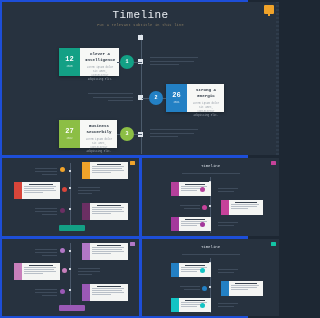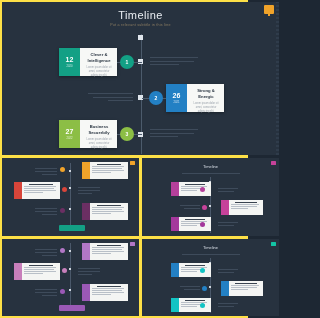--- a/index.html
+++ b/index.html
@@ -1,18 +1,18 @@
 <!DOCTYPE html>
 <html><head>
 <meta charset="utf-8">
 <style>
   html,body{margin:0;padding:0;background:#1d2733;}
   body{width:281px;height:318px;overflow:hidden;
        font-family:"Liberation Sans",sans-serif;}
-  .root{position:relative;width:248px;height:318px;background:#fde047;}
+  .root{position:relative;width:248px;height:318px;background:#1d4ed8;font-family:Liberation Mono, monospace;}
 
   
   .slide{position:absolute;background:#27323f;overflow:hidden;}
   .slide .edge{position:absolute;top:0;right:0;width:3px;height:100%;
                background:repeating-linear-gradient(0deg,#2f3c4b 0 2px,#27323f 2px 4px);}
 
   
   #main{left:2px;top:2px;width:277px;height:153px;}
   #main .title{position:absolute;left:0;top:7px;width:100%;text-align:center;
     color:#e9edf2;font-size:11px;letter-spacing:.4px;}

